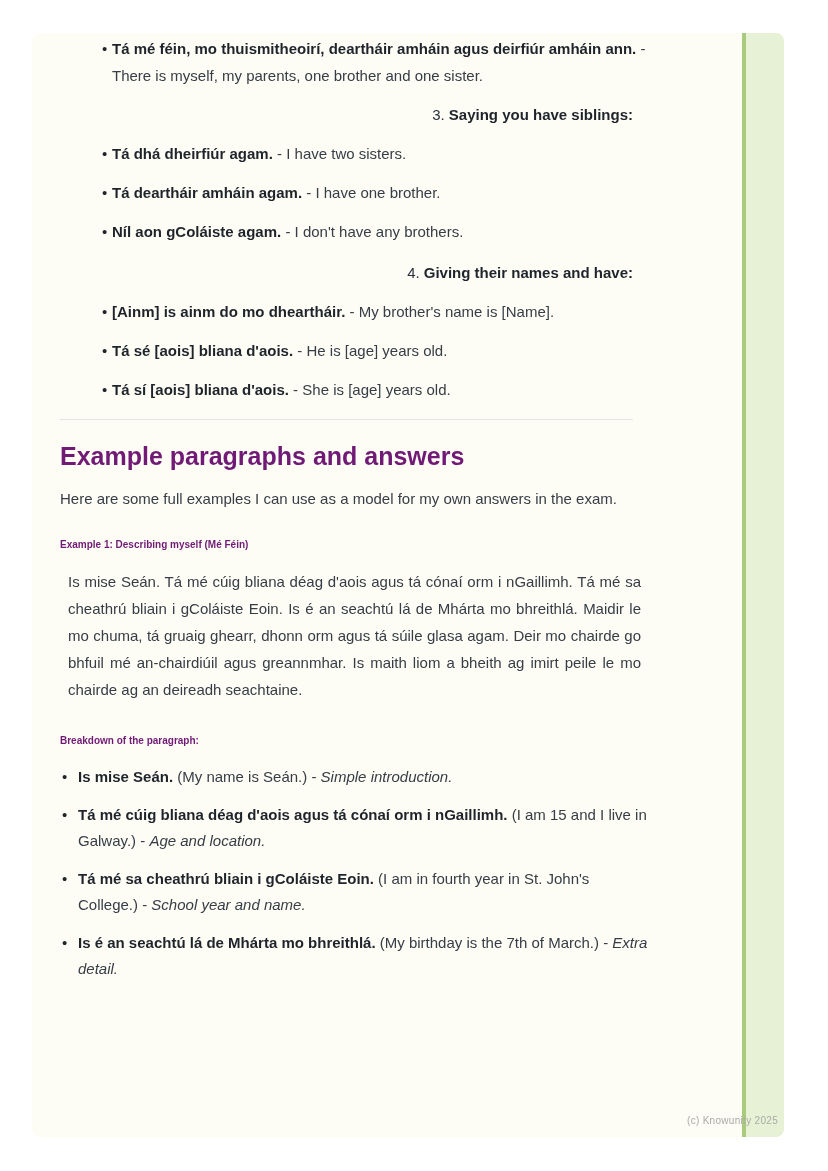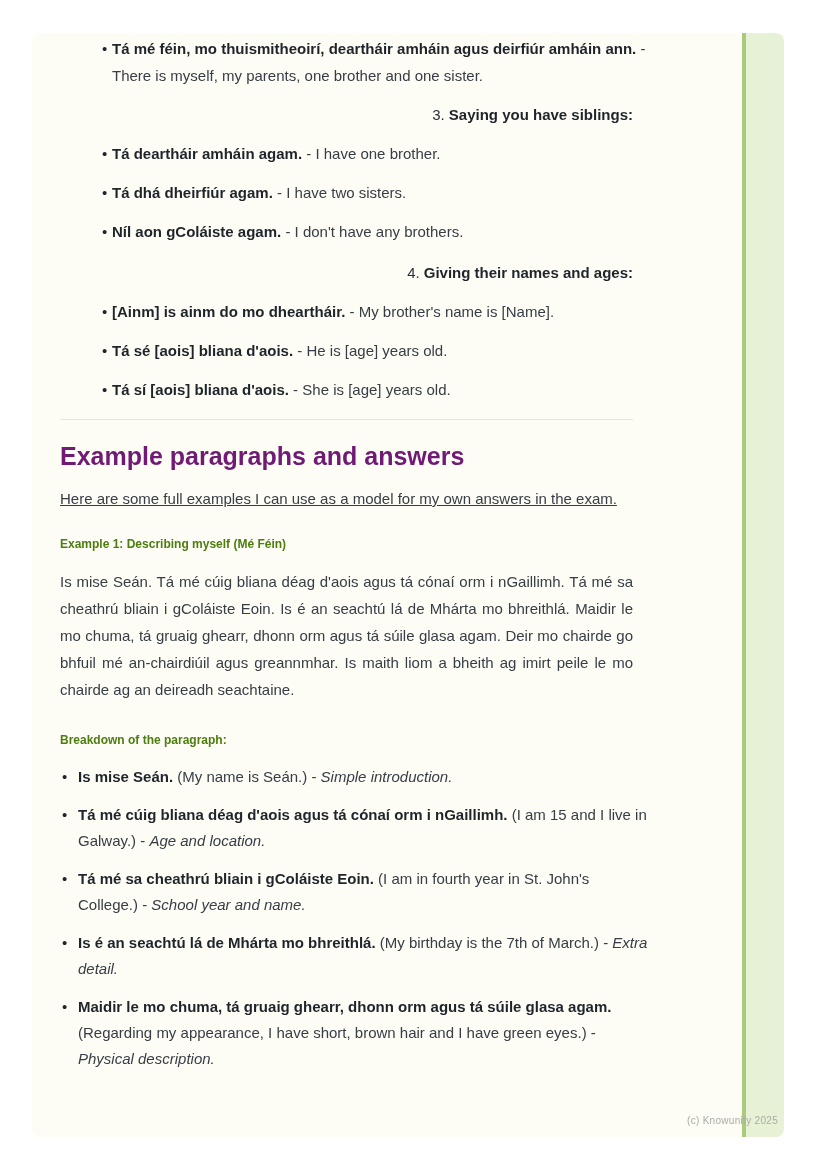--- a/index.html
+++ b/index.html
@@ -40,23 +40,23 @@
   ul.intro{margin:0 0 12px 0;}
   ul.sub{margin:0 0 14px 0;}
   .divider{
     border:none;border-top:1px solid #e4e4e0;
     margin:16px 0 0 0;height:0;
   }
   h2.green{
     font-size:25px;line-height:31px;font-weight:bold;
     color:#701a75;margin:21px 0 13px 0;
   }
-  p.just{text-align:justify;margin:0 0 19px 0;text-decoration:underline;}
-  p.para{text-align:justify;margin:0 0 24px 0;}
-  h3.sub-title{font-size:12px;line-height:27px;color:#4d7c0f;margin:0 0 10px 0;}
+  p.just{text-align:justify;margin:0 0 19px 0;}
+  p.para{text-align:justify;margin:0 0 24px 8px;}
+  h3.sub-title{font-size:10px;line-height:27px;color:#701a75;margin:0 0 10px 0;}
   ul.breakdown{margin:0;}
   ul.breakdown li{
     padding-left:18px;line-height:26px;margin:0 0 12px 0;
   }
   ul.breakdown li::before{left:2px;}
   .strip{
     width:42px;box-sizing:border-box;
     background:#e7f1d5;
     border-left:4px solid #aacb7e;
     border-radius:0 8px 8px 0;
@@ -73,26 +73,26 @@
 <div class="card">
   <div class="content">
 
     <ul class="bullets intro">
       <li><span class="b">Tá mé féin, mo thuismitheoirí, deartháir amháin agus deirfiúr amháin ann.</span><span> - There is myself, my parents, one brother and one sister.</span></li>
     </ul>
 
     <div class="olh"><span class="num">3.</span><span class="b">Saying you have siblings:</span></div>
 
     <ul class="bullets sub">
+      <li><span class="b">Tá dhá dheirfiúr agam.</span><span> - I have two sisters.</span></li>
       <li><span class="b">Tá deartháir amháin agam.</span><span> - I have one brother.</span></li>
-      <li><span class="b">Tá dhá dheirfiúr agam.</span><span> - I have two sisters.</span></li>
       <li><span class="b">Níl aon gColáiste agam.</span><span> - I don't have any brothers.</span></li>
     </ul>
 
-    <div class="olh"><span class="num">4.</span><span class="b">Giving their names and ages:</span></div>
+    <div class="olh"><span class="num">4.</span><span class="b">Giving their names and have:</span></div>
 
     <ul class="bullets sub">
       <li><span class="b">[Ainm] is ainm do mo dheartháir.</span><span> - My brother's name is [Name].</span></li>
       <li><span class="b">Tá sé [aois] bliana d'aois.</span><span> - He is [age] years old.</span></li>
       <li><span class="b">Tá sí [aois] bliana d'aois.</span><span> - She is [age] years old.</span></li>
     </ul>
 
     <hr class="divider">
 
     <h2 class="green">Example paragraphs and answers</h2>
@@ -103,20 +103,19 @@
 
     <p class="para">Is mise Seán. Tá mé cúig bliana déag d'aois agus tá cónaí orm i nGaillimh. Tá mé sa cheathrú bliain i gColáiste Eoin. Is é an seachtú lá de Mhárta mo bhreithlá. Maidir le mo chuma, tá gruaig ghearr, dhonn orm agus tá súile glasa agam. Deir mo chairde go bhfuil mé an-chairdiúil agus greannmhar. Is maith liom a bheith ag imirt peile le mo chairde ag an deireadh seachtaine.</p>
 
     <h3 class="sub-title">Breakdown of the paragraph:</h3>
 
     <ul class="bullets breakdown">
       <li><span class="b">Is mise Seán.</span><span> (My name is Seán.) - </span><span class="i">Simple introduction.</span></li>
       <li><span class="b">Tá mé cúig bliana déag d'aois agus tá cónaí orm i nGaillimh.</span><span> (I am 15 and I live in Galway.) - </span><span class="i">Age and location.</span></li>
       <li><span class="b">Tá mé sa cheathrú bliain i gColáiste Eoin.</span><span> (I am in fourth year in St. John's College.) - </span><span class="i">School year and name.</span></li>
       <li><span class="b">Is é an seachtú lá de Mhárta mo bhreithlá.</span><span> (My birthday is the 7th of March.) - </span><span class="i">Extra detail.</span></li>
-      <li><span class="b">Maidir le mo chuma, tá gruaig ghearr, dhonn orm agus tá súile glasa agam.</span><span> (Regarding my appearance, I have short, brown hair and I have green eyes.) - </span><span class="i">Physical description.</span></li>
     </ul>
 
   </div>
   <div class="strip"></div>
 </div>
 
 <div class="watermark">(c) Knowunity 2025</div>
 
 </body></html>

